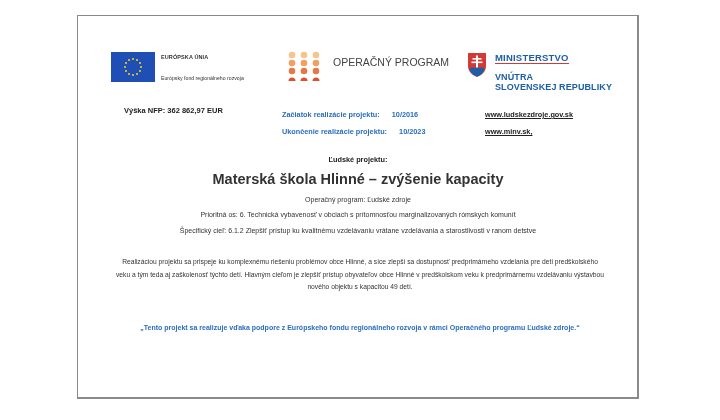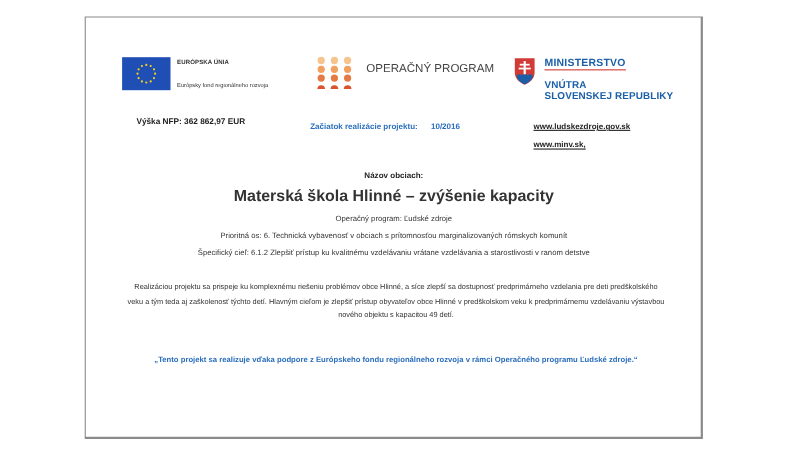--- a/index.html
+++ b/index.html
@@ -106,25 +106,29 @@
   <div>VNÚTRA</div>
   <div>SLOVENSKEJ REPUBLIKY</div>
 </div>
 
 <div class="abs nfp">Výška NFP: 362 862,97 EUR</div>
 <div class="abs dates">
   <div>
     <span>Začiatok realizácie projektu:</span>
     <span class="val">10/2016</span>
   </div>
+  <div>
+    <span>Ukončenie realizácie projektu:</span>
+    <span class="val">10/2023</span>
+  </div>
 </div>
 <div class="abs links">
   <a>www.ludskezdroje.gov.sk</a>
   <a>www.minv.sk,</a>
 </div>
 
-<div class="abs center name-label">Názov obciach:</div>
+<div class="abs center name-label">Ľudské projektu:</div>
 <div class="abs center proj-title">Materská škola Hlinné – zvýšenie kapacity</div>
 <div class="abs center op-line">Operačný program: Ľudské zdroje</div>
 <div class="abs center prio-line">Prioritná os: 6. Technická vybavenosť v obciach s prítomnosťou marginalizovaných rómskych komunít</div>
 <div class="abs center spec-line">Špecifický cieľ: 6.1.2 Zlepšiť prístup ku kvalitnému vzdelávaniu vrátane vzdelávania a starostlivosti v ranom detstve</div>
 <div class="abs desc">Realizáciou projektu sa prispeje ku komplexnému riešeniu problémov obce Hlinné, a síce zlepší sa dostupnosť predprimárneho vzdelania pre deti predškolského veku a tým teda aj zaškolenosť týchto detí. Hlavným cieľom je zlepšiť prístup obyvateľov obce Hlinné v predškolskom veku k predprimárnemu vzdelávaniu výstavbou nového objektu s kapacitou 49 detí.</div>
 <div class="abs quote">„Tento projekt sa realizuje vďaka podpore z  Európskeho fondu regionálneho rozvoja v rámci Operačného programu Ľudské zdroje.“</div>
 
 </body></html>

